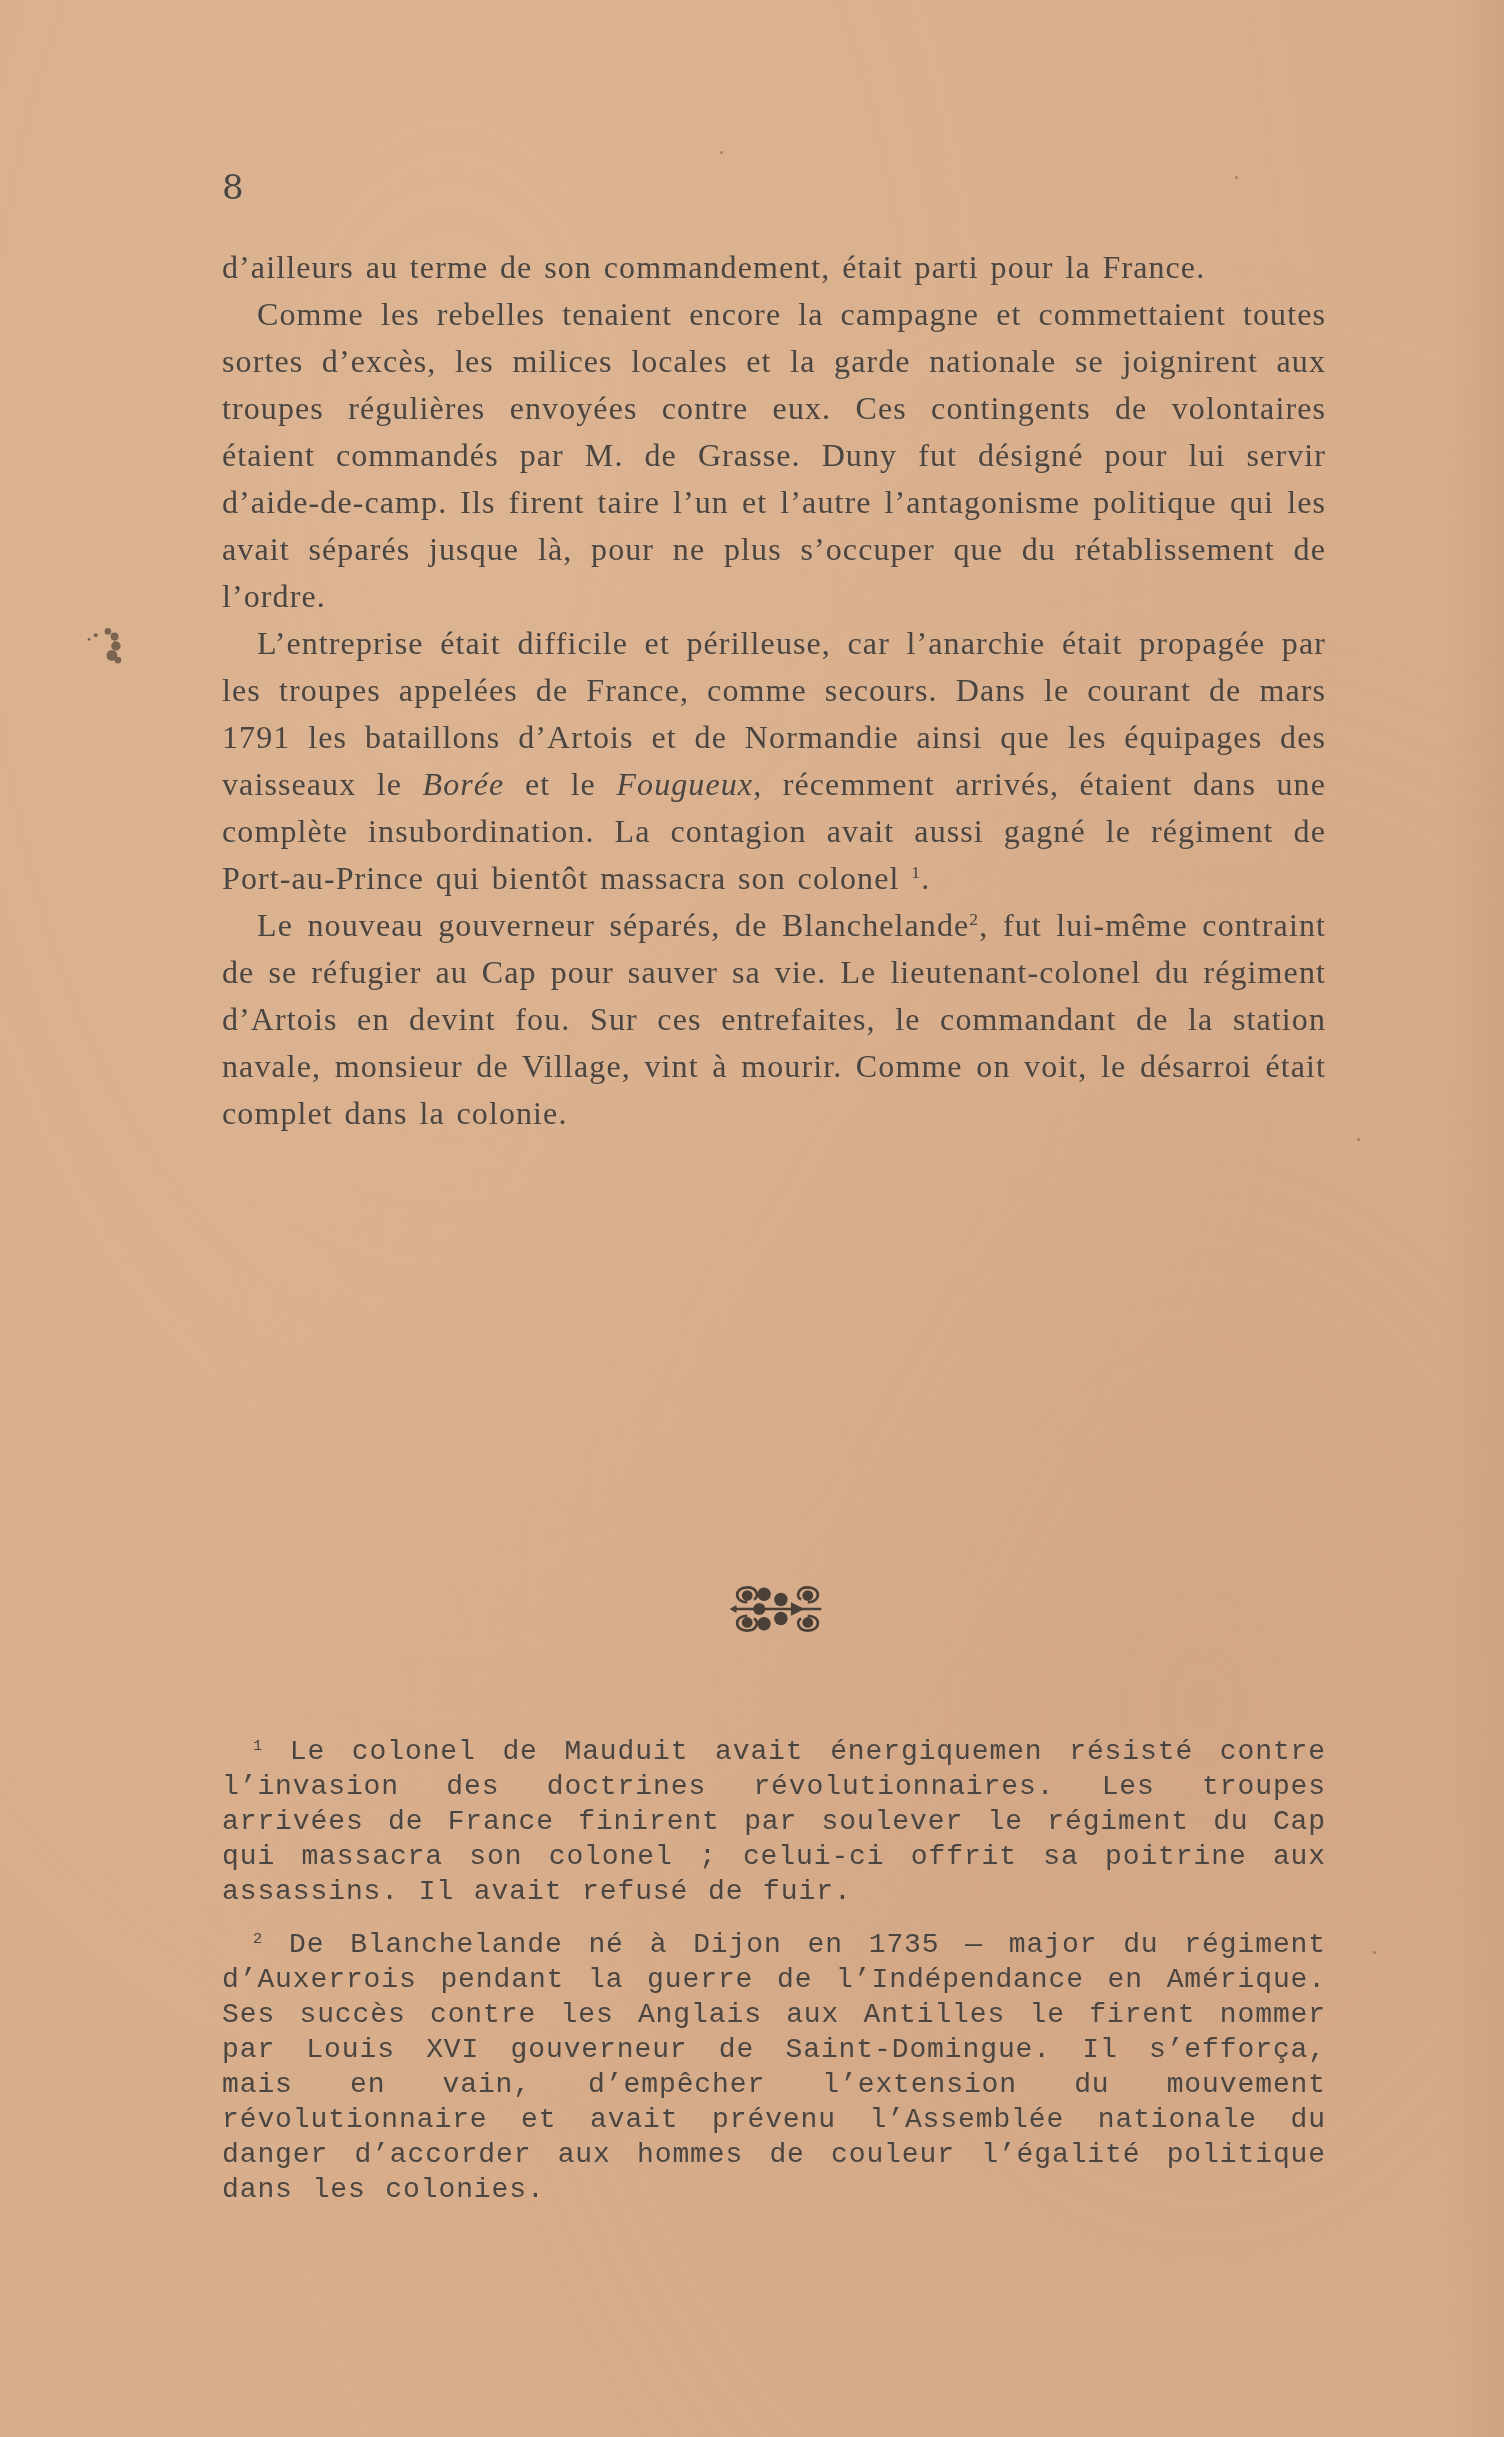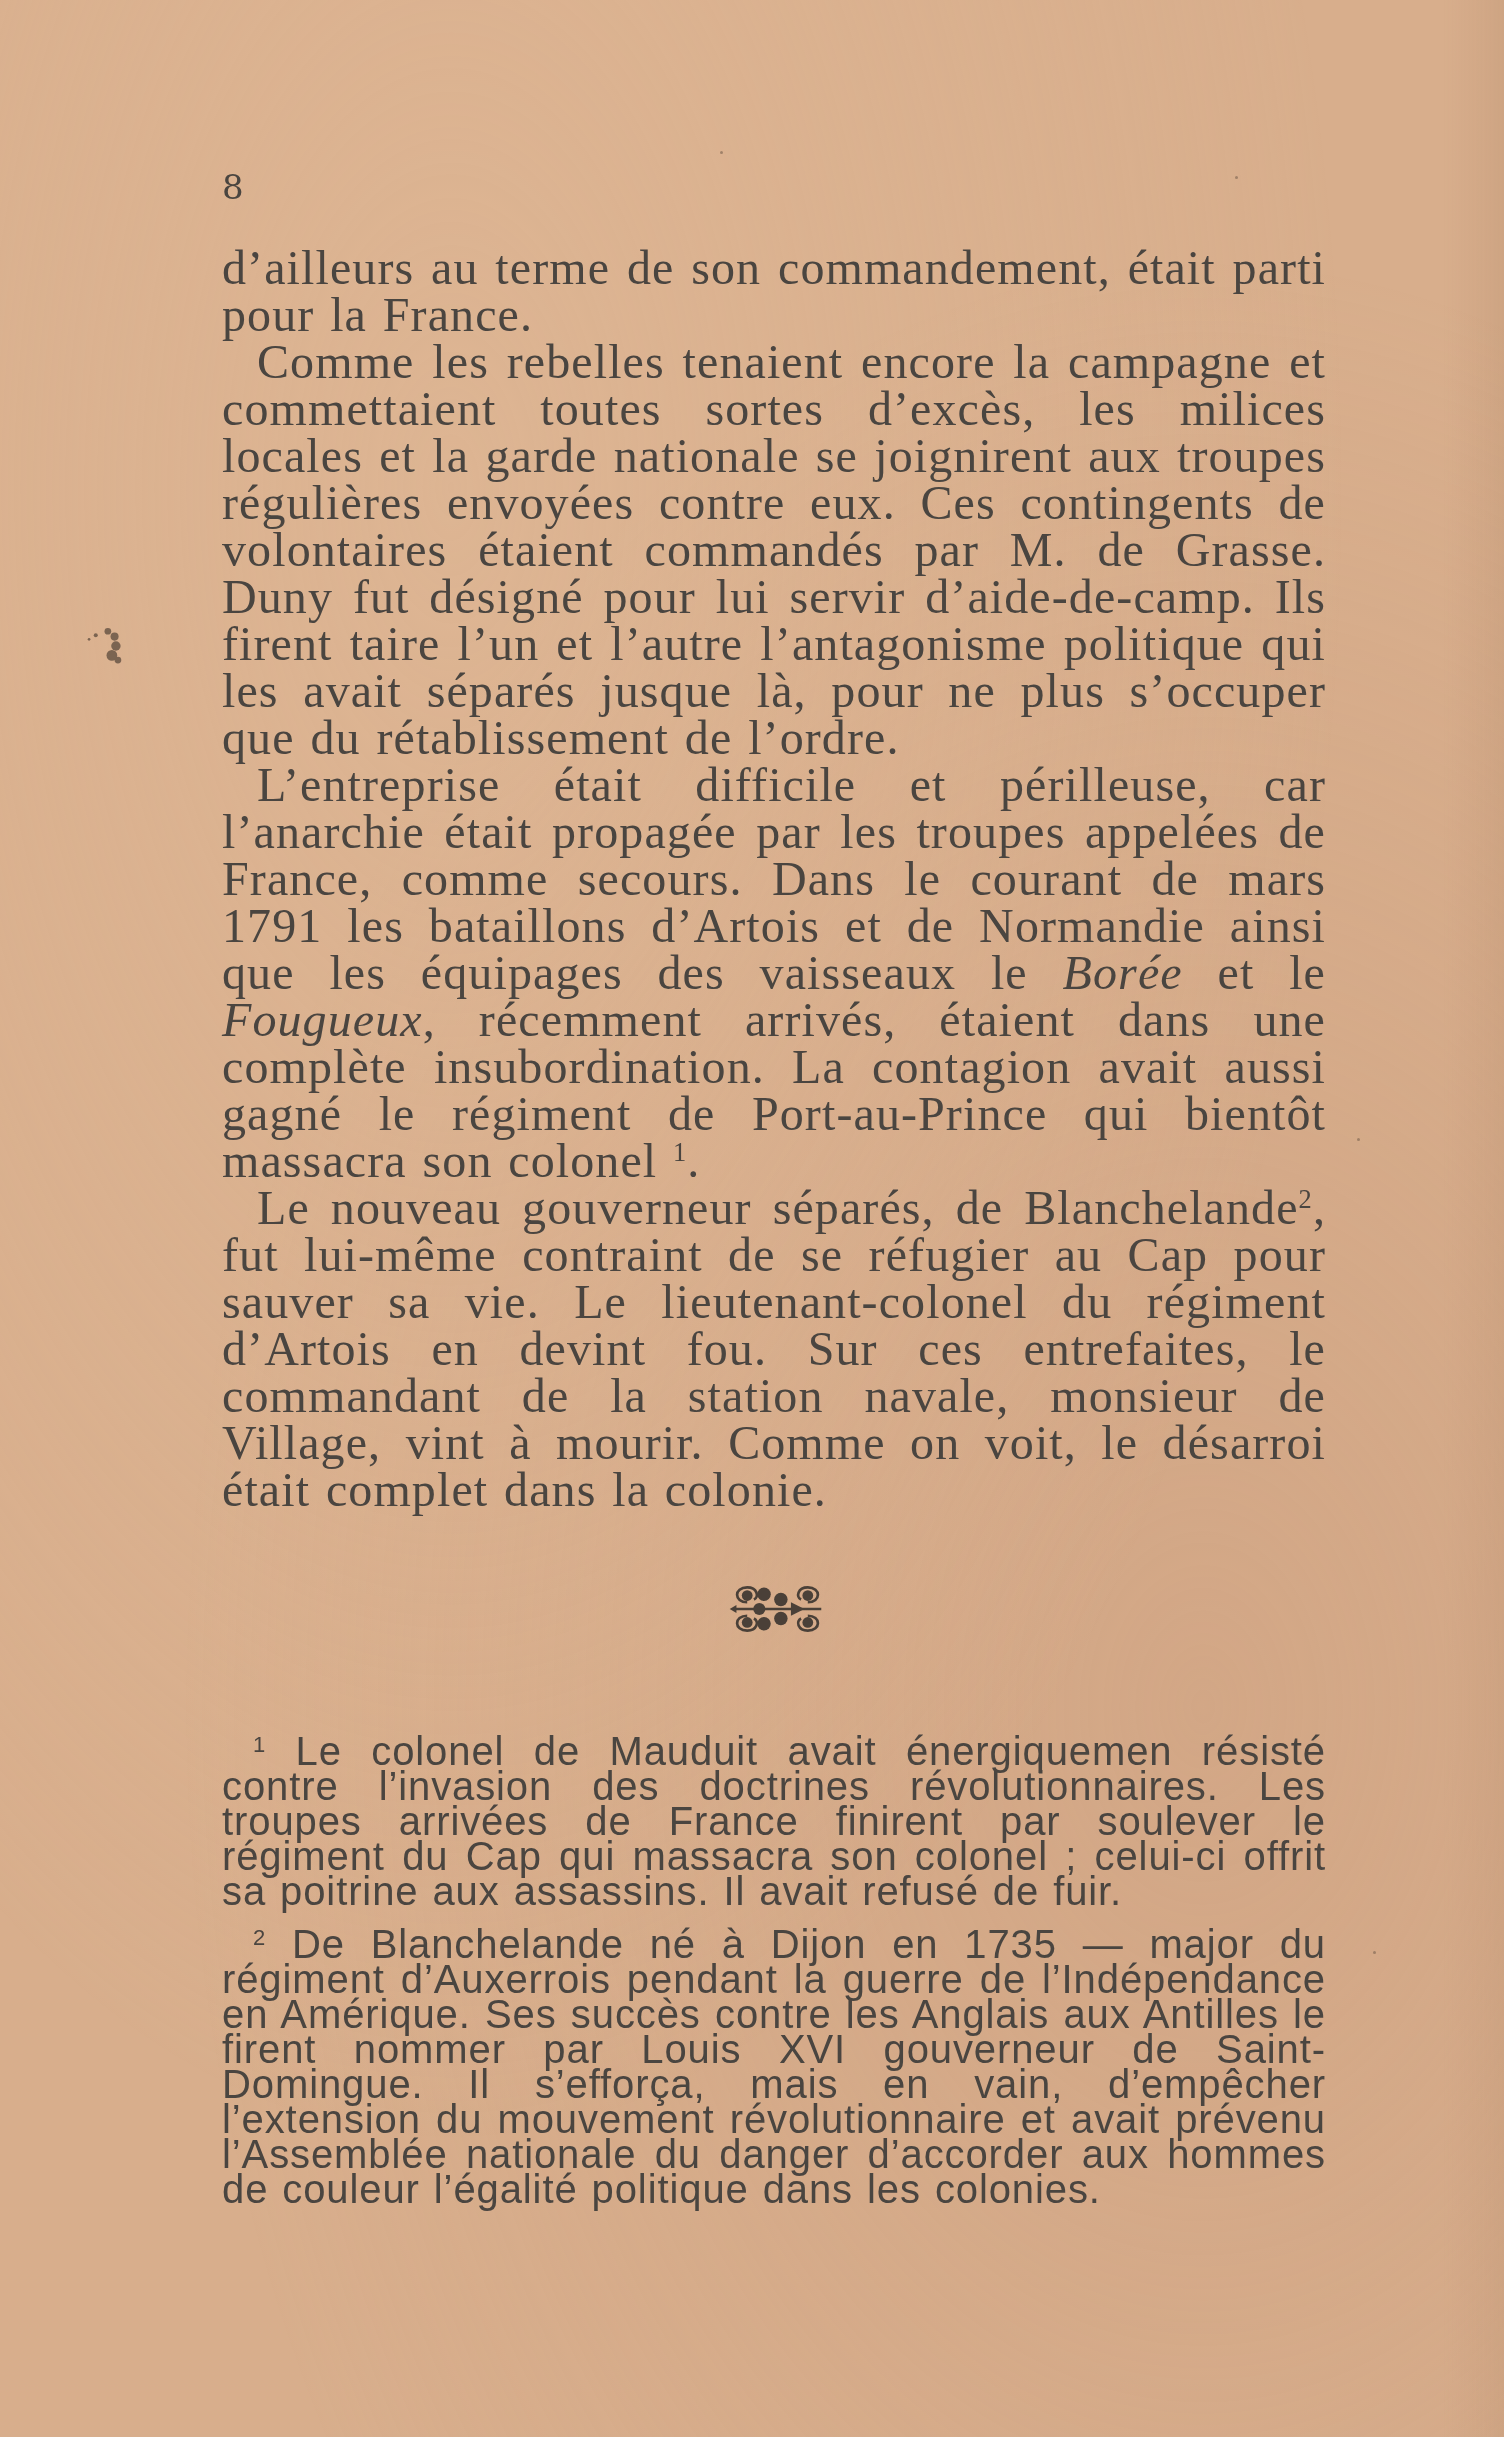--- a/index.html
+++ b/index.html
@@ -46,21 +46,21 @@
       left: 149px;
       top: 5.4px;
       white-space: nowrap;
     }
     .body-text {
       position: absolute;
       top: 244px;
       left: 0;
       width: 1104px;
       font-family: "Liberation Serif", "DejaVu Serif", serif;
-      font-size: 48px;
+      font-size: 32px;
       line-height: 47px;
       text-align: justify;
       letter-spacing: 1.1px;
       word-spacing: 2.7px;
     }
     .body-text p {
       margin: 0;
       text-indent: 35px;
     }
     .body-text p.cont {
@@ -79,22 +79,22 @@
       top: 1582px;
       left: 505px;
       width: 101px;
       height: 54px;
     }
     .footnotes {
       position: absolute;
       top: 1734px;
       left: 0;
       width: 1104px;
-      font-family: Liberation Sans, sans-serif;
-      font-size: 40px;
+      font-family: Liberation Mono, monospace;
+      font-size: 28px;
       line-height: 35px;
       text-align: justify;
       letter-spacing: 0.9px;
       word-spacing: 2px;
     }
     .footnotes p {
       margin: 0 0 17.5px 0;
       text-indent: 31px;
     }
     .margin-blot {

